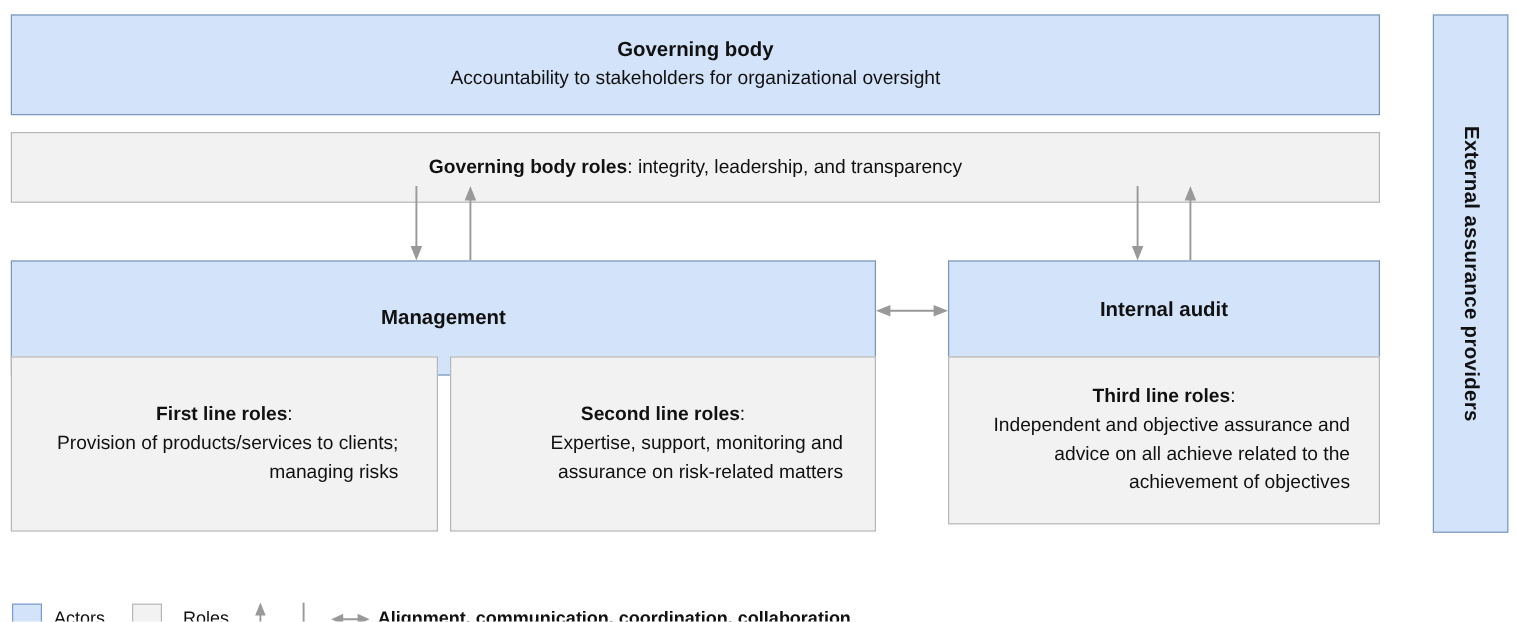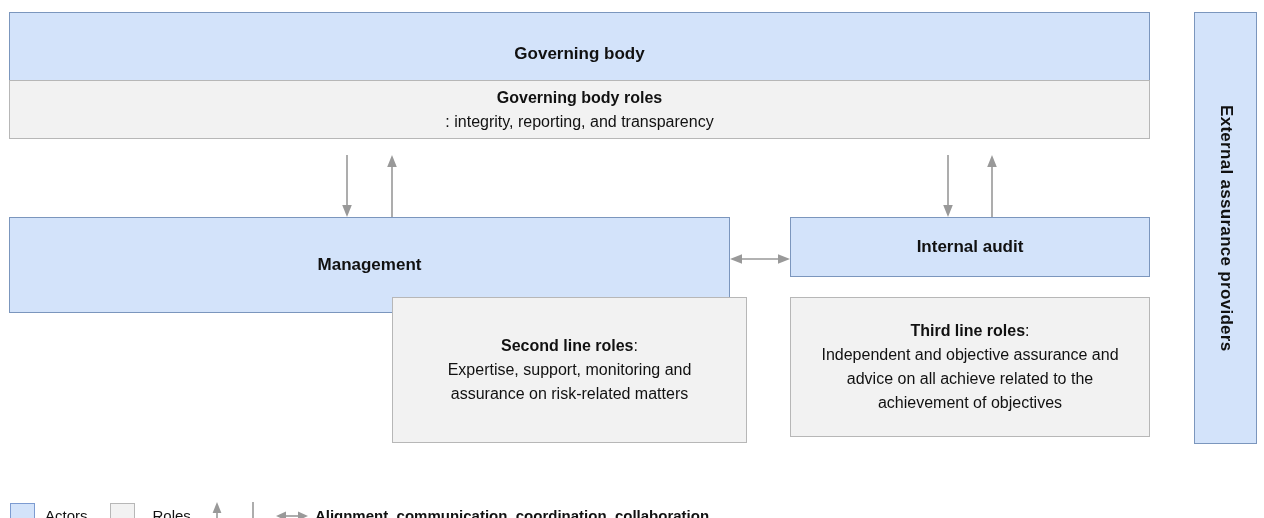--- a/index.html
+++ b/index.html
@@ -22,41 +22,41 @@
     height:518px;
     background:#ffffff;
     overflow:hidden;
   }
   .box{
     position:absolute;
     display:flex;
     flex-direction:column;
     align-items:center;
     justify-content:center;
-    text-align:center;
+    text-align:right;
     line-height:24px;
     font-size:16px;
   }
   .actor{
     background:var(--actor-fill);
     border:1px solid var(--actor-border);
   }
   .role{
     background:var(--role-fill);
     border:1px solid var(--role-border);
   }
   .box-title{font-weight:bold;font-size:17px;}
   .inline-bold{font-weight:bold;}
   
   .gb-header{left:9px;top:12px;width:1141px;height:84px;}
-  .gb-roles{left:9px;top:80px;width:1141px;height:59px;flex-direction:column;}
+  .gb-roles{left:9px;top:110px;width:1141px;height:59px;flex-direction:row;}
   .mg-header{left:9px;top:217px;width:721px;height:96px;}
   .first-line{left:9px;top:297px;width:356px;height:146px;}
-  .second-line{left:392px;top:297px;width:355px;height:146px;}
-  .ia-header{left:790px;top:217px;width:360px;height:60px;}
+  .second-line{left:375px;top:297px;width:355px;height:146px;}
+  .ia-header{left:790px;top:217px;width:360px;height:81px;}
   .third-line{left:790px;top:297px;width:360px;height:140px;}
   .first-line .body-text{max-width:290px;}
   .second-line .body-text{max-width:300px;}
   .third-line .body-text{max-width:310px;}
   .ext-box{
     left:1194px;top:12px;width:63px;height:432px;
   }
   .ext-box .vertical-label{
     writing-mode:vertical-rl;
     font-weight:bold;
@@ -92,25 +92,26 @@
   .lg-dbl-arrow{margin-left:17px;flex:0 0 auto;}
   .lg-align-label{margin-left:7px;font-weight:bold;}
 </style>
 </head>
 <body>
 
 <div class="canvas">
 
   <div class="box actor gb-header">
     <div class="box-title">Governing body</div>
+    <div>Accountability to stakeholders for organizational oversight</div>
   </div>
 
   <div class="box role gb-roles">
     <span class="inline-bold">Governing body roles</span>
-      <span>: integrity, reporting, and transparency</span>
+      <span>: integrity, leadership, and transparency</span>
   </div>
 
   <svg class="arrow-svg" style="left:341px;top:155px;" width="12" height="62">
     <line class="arrow-line" x1="6" y1="0" x2="6" y2="51"></line>
     <polygon class="arrow-head" points="1.2,50 10.8,50 6,62"></polygon>
   </svg>
   <svg class="arrow-svg" style="left:386px;top:155px;" width="12" height="62">
     <polygon class="arrow-head" points="1.2,12 10.8,12 6,0"></polygon>
     <line class="arrow-line" x1="6" y1="11" x2="6" y2="62"></line>
   </svg>
@@ -121,20 +122,24 @@
   </svg>
   <svg class="arrow-svg" style="left:986px;top:155px;" width="12" height="62">
     <polygon class="arrow-head" points="1.2,12 10.8,12 6,0"></polygon>
     <line class="arrow-line" x1="6" y1="11" x2="6" y2="62"></line>
   </svg>
 
   <div class="box actor mg-header">
     <div class="box-title">Management</div>
   </div>
 
+  <div class="box role first-line">
+    <div><span class="inline-bold">First line roles</span><span>:</span></div>
+    <div class="body-text">Provision of products/services to clients; managing risks</div>
+  </div>
 
   <div class="box role second-line">
     <div><span class="inline-bold">Second line roles</span><span>:</span></div>
     <div class="body-text">Expertise, support, monitoring and assurance on risk-related matters</div>
   </div>
 
   <svg class="arrow-svg" style="left:730px;top:253px;" width="60" height="12">
     <polygon class="arrow-head" points="12,1.2 12,10.8 0,6"></polygon>
     <line class="arrow-line" x1="11" y1="6" x2="49" y2="6"></line>
     <polygon class="arrow-head" points="48,1.2 48,10.8 60,6"></polygon>

